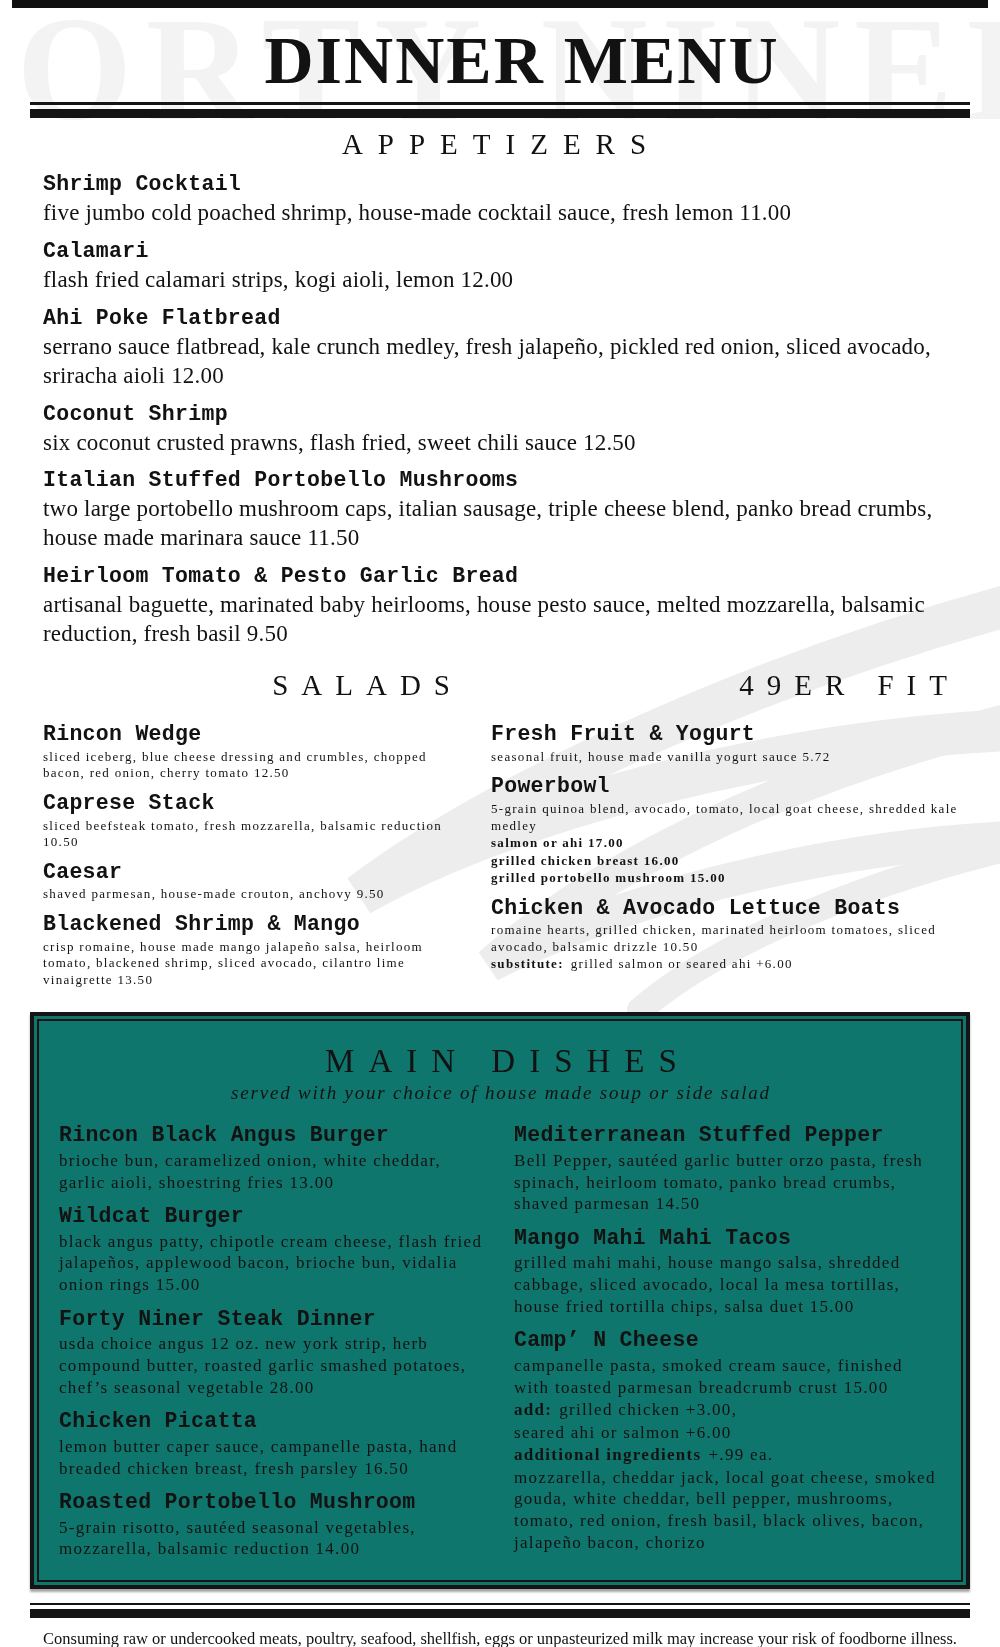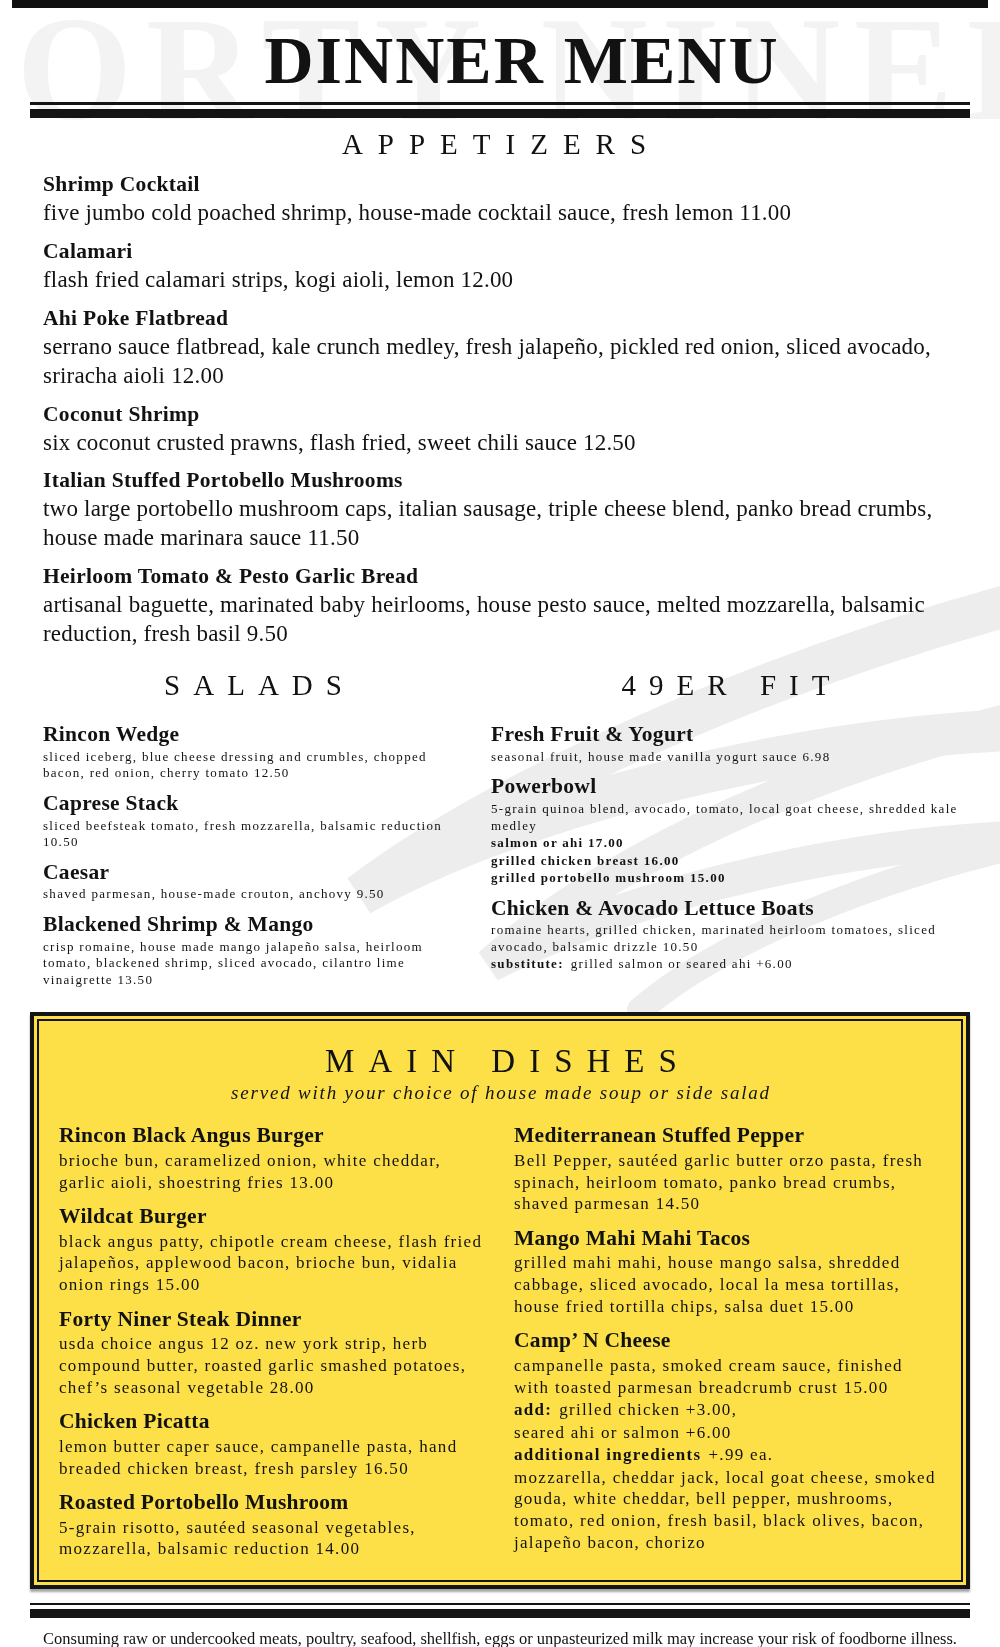--- a/index.html
+++ b/index.html
@@ -23,36 +23,36 @@
            font-weight:700; letter-spacing:2px;padding-left:44px; }
   .rule { margin:5px 30px 0; }
   .rule .thin  { height:3px; background:#141414; }
   .rule .thick { height:9px; background:#141414; margin-top:4px; }
   
   .sec-heading { font-weight:400; text-align:center; font-size:29px;
                  letter-spacing:15px; padding-left:15px; margin:10px 0 0; }
   
   .appetizers { position:relative; z-index:1; padding:0 55px 0 43px; }
   .menu-item { margin-top:11px; }
-  .menu-item h3 { margin:0; font-size:21.5px; font-weight:700; letter-spacing:.3px; line-height:1.2; }
+  .menu-item h3 { margin:0; font-size:21.5px; font-weight:700; letter-spacing:.3px; line-height:1.2;font-family:Liberation Mono, monospace; }
   .menu-item p  { margin:1px 0 0; font-size:23px; line-height:1.26; letter-spacing:.2px; }
   
   .two-col { position:relative; z-index:1; display:flex; gap:28px;
              padding:0 40px 0 43px; margin-top:16px; }
   .col-salads { width:420px; }
   .col-fit { flex:1; }
-  .two-col .sec-heading { margin:4px 0 20px; letter-spacing:13px; padding-left:13px; }
+  .two-col .sec-heading { margin:4px 0 20px; letter-spacing:13px; padding-left:13px;text-align:right; }
   .two-col .menu-item { margin-top:9px; }
   .two-col .menu-item p { font-size:13px; letter-spacing:1.3px; line-height:1.27; }
   .opt-line { margin:5px 0 0; font-size:17px; font-weight:700; letter-spacing:1.2px; line-height:1.25; }
   .note-line { margin:4px 0 0; font-size:17px; letter-spacing:1.2px; line-height:1.25; }
   .bold-prefix { font-weight:700; margin-right:7px; }
   
   .mains-box { position:relative; z-index:1; margin:24px 30px 0;
-               border:4px solid #141414; background:#fde047;
+               border:4px solid #141414; background:#0f766e;
                box-shadow:0 3px 2px rgba(0,0,0,.35); }
   .mains-inner { border:2px solid #141414; margin:3px; padding:14px 18px 20px 20px; }
   .mains-heading { font-weight:400; text-align:center; font-size:33px;
                    letter-spacing:14px; padding-left:14px; margin:8px 0 0; }
   .mains-sub { text-align:center; font-style:italic; font-size:19px;
                letter-spacing:1.8px; margin:2px 0 8px; }
   .mains-cols { display:flex; gap:26px; }
   .mcol { flex:1; }
   .mains-cols .menu-item p { font-size:17px; letter-spacing:1.3px; line-height:1.27; }
   .mains-cols .menu-item { margin-top:11px; }
@@ -138,21 +138,21 @@
         <h3>Blackened Shrimp &amp; Mango</h3>
         <p>crisp romaine, house made mango jalapeño salsa, heirloom tomato, blackened shrimp, sliced avocado, cilantro lime vinaigrette 13.50</p>
       </div>
     </section>
 
     <section class="col-fit">
       <h2 class="sec-heading">49ER FIT</h2>
 
       <div class="menu-item">
         <h3>Fresh Fruit &amp; Yogurt</h3>
-        <p>seasonal fruit, house made vanilla yogurt sauce 6.98</p>
+        <p>seasonal fruit, house made vanilla yogurt sauce 5.72</p>
       </div>
 
       <div class="menu-item">
         <h3>Powerbowl</h3>
         <p>5-grain quinoa blend, avocado, tomato, local goat cheese, shredded kale medley</p>
         <p class="opt-line">salmon or ahi 17.00</p>
         <p class="opt-line">grilled chicken breast 16.00</p>
         <p class="opt-line">grilled portobello mushroom 15.00</p>
       </div>
 

